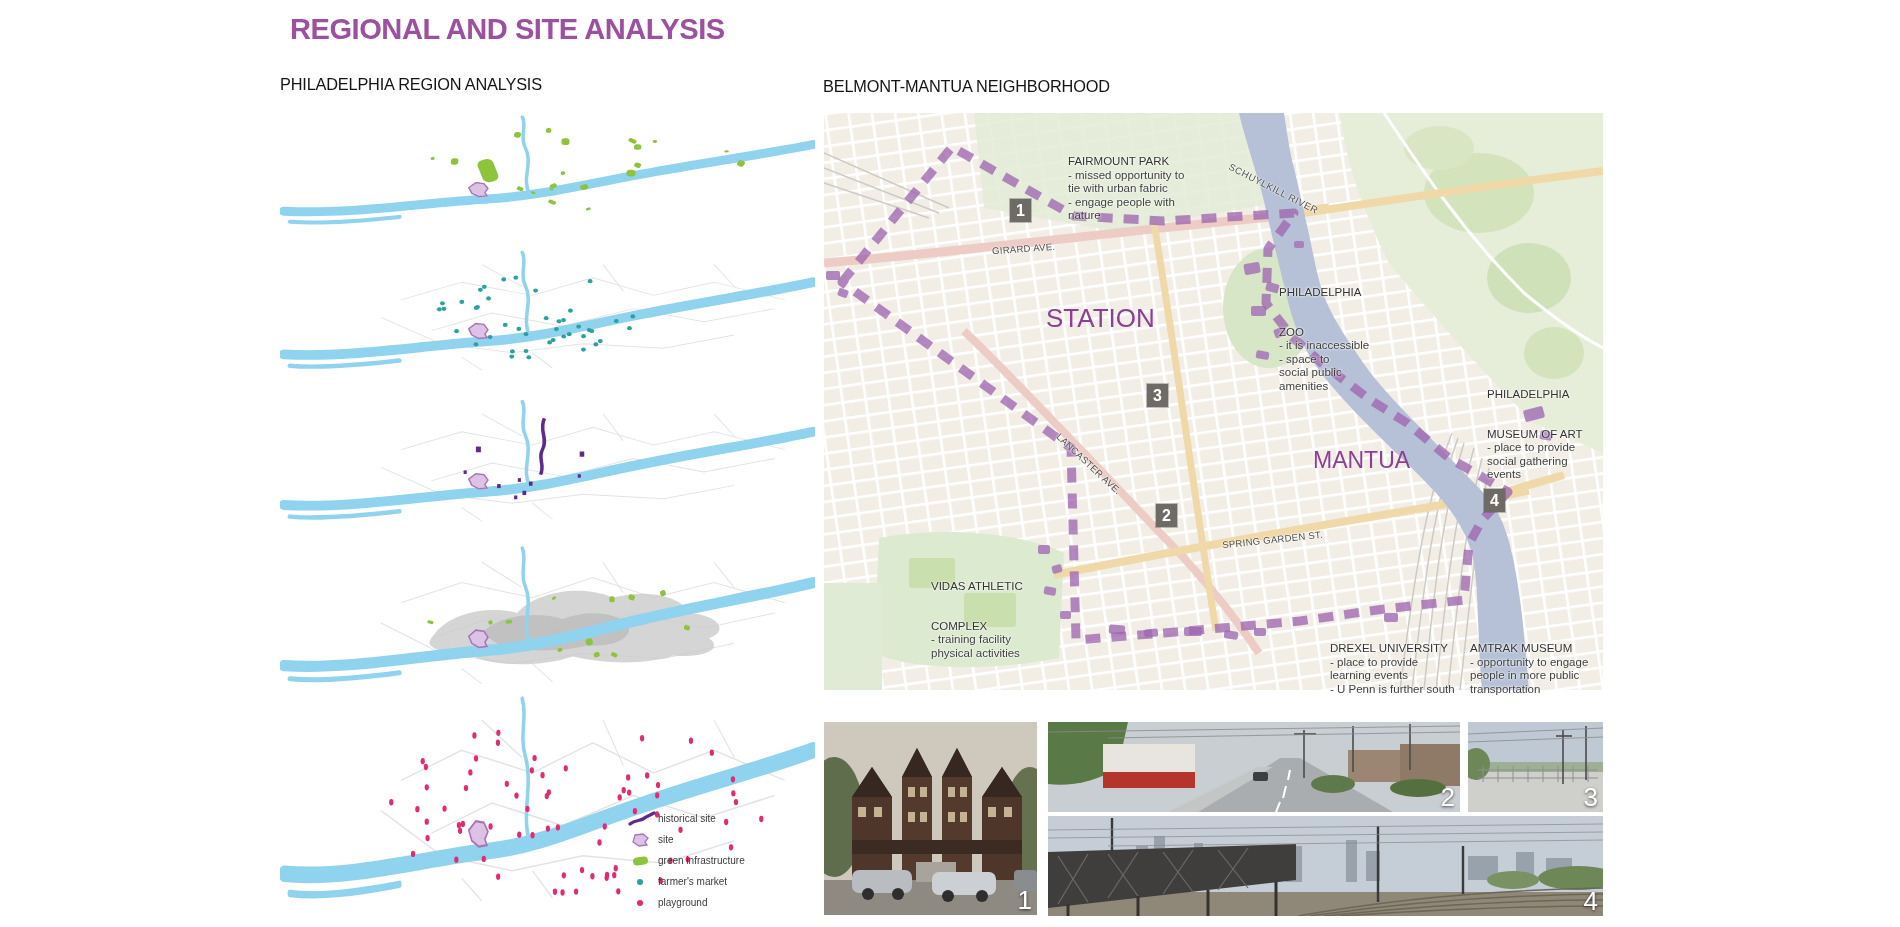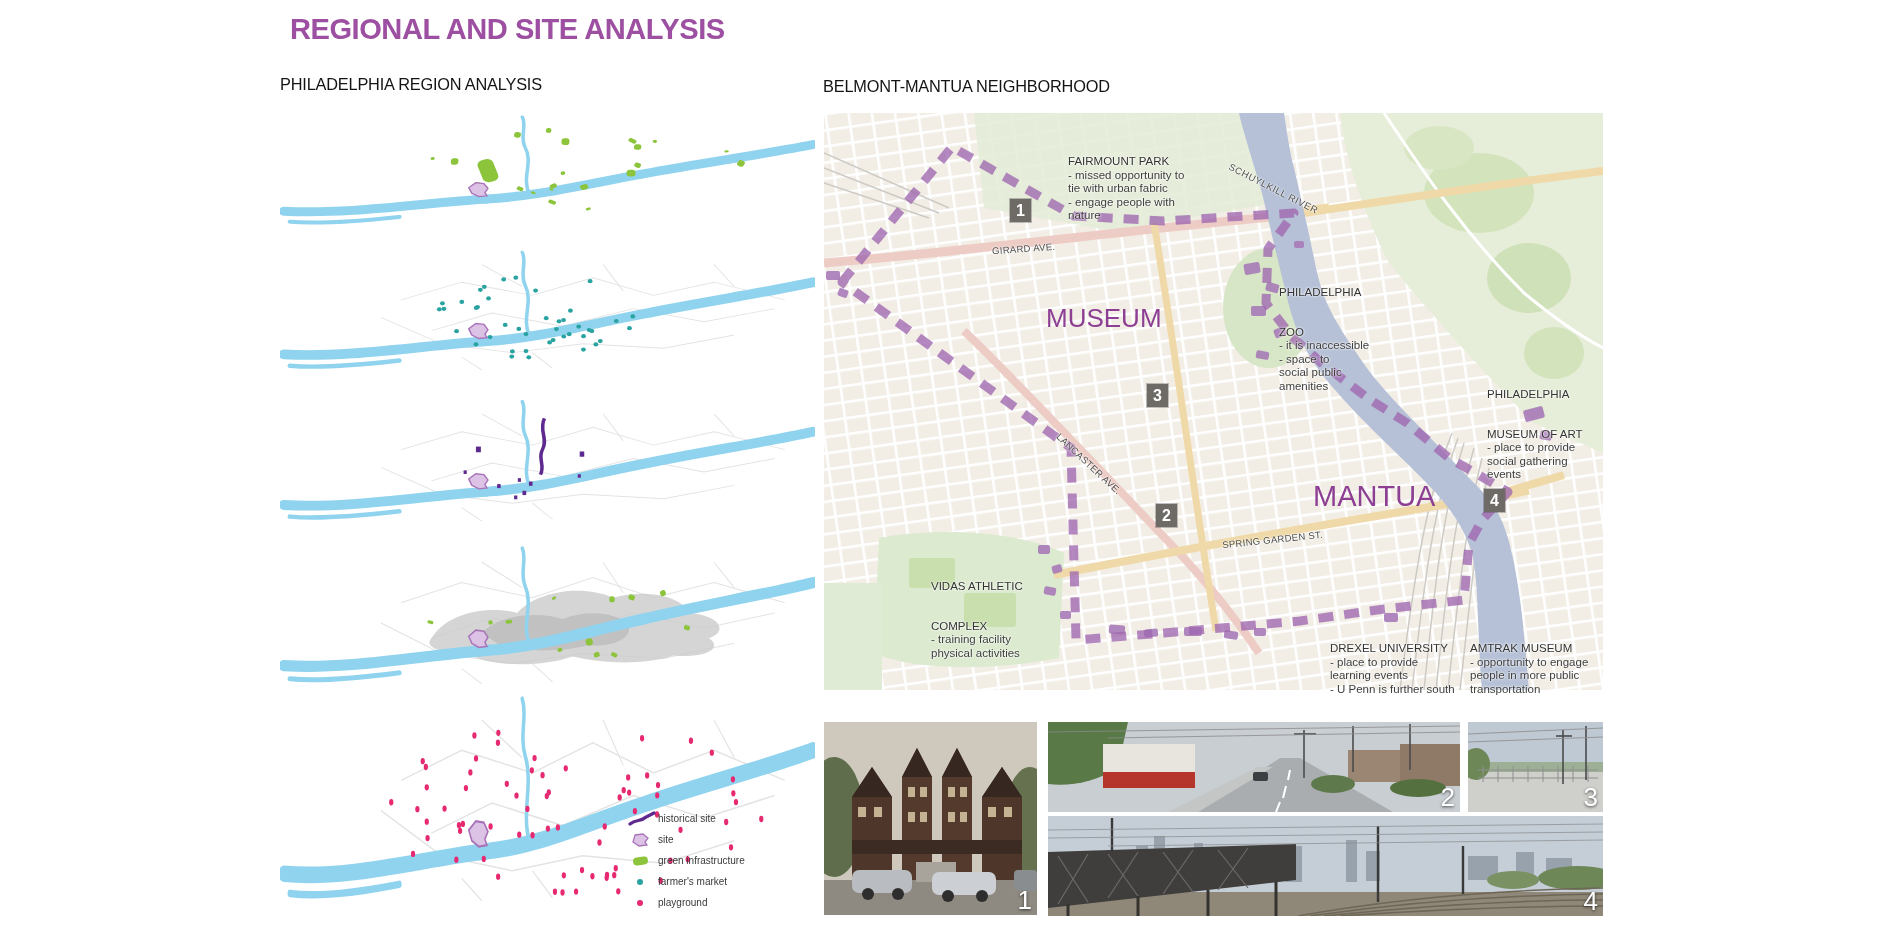--- a/index.html
+++ b/index.html
@@ -367,22 +367,22 @@
         <rect x="716" y="318" width="12" height="9" rx="2" transform="rotate(10 722 322)"></rect>
         <rect x="470" y="128" width="10" height="7" rx="2"></rect>
       </g>
 
       <path d="M18,169 L128,34 L250,103 L340,108 L470,100 L444,136 L442,190 L468,224 L500,252 L545,286
            L583,310 L625,345 L660,365 L684,379 L658,407 L645,431 L640,487 L560,496 L476,508 L340,520
            L252,527 L247,335 Z" fill="none" stroke="#9f68b0" stroke-width="9" stroke-dasharray="15 11" opacity="0.78" stroke-linejoin="round"></path>
     </svg>
 
     
-    <div class="district" style="left:222px;top:190px;font-size:26px">MUSEUM</div>
-    <div class="district" style="left:489px;top:367px;font-size:29px">MANTUA</div>
+    <div class="district" style="left:222px;top:190px;font-size:26px">STATION</div>
+    <div class="district" style="left:489px;top:334px;font-size:23px">MANTUA</div>
 
     
     <div class="street" style="left:168px;top:130px;transform:rotate(-4deg)">GIRARD AVE.</div>
     <div class="street" style="left:238px;top:318px;transform:rotate(43deg);transform-origin:left top">LANCASTER AVE.</div>
     <div class="street" style="left:398px;top:421px;transform:rotate(-6deg)">SPRING GARDEN ST.</div>
     <div class="street" style="left:408px;top:48px;transform:rotate(27deg);transform-origin:left top;letter-spacing:.6px">SCHUYLKILL RIVER</div>
 
     
     <div class="badge" style="left:186px;top:86px">1</div>
     <div class="badge" style="left:332px;top:391px">2</div>

